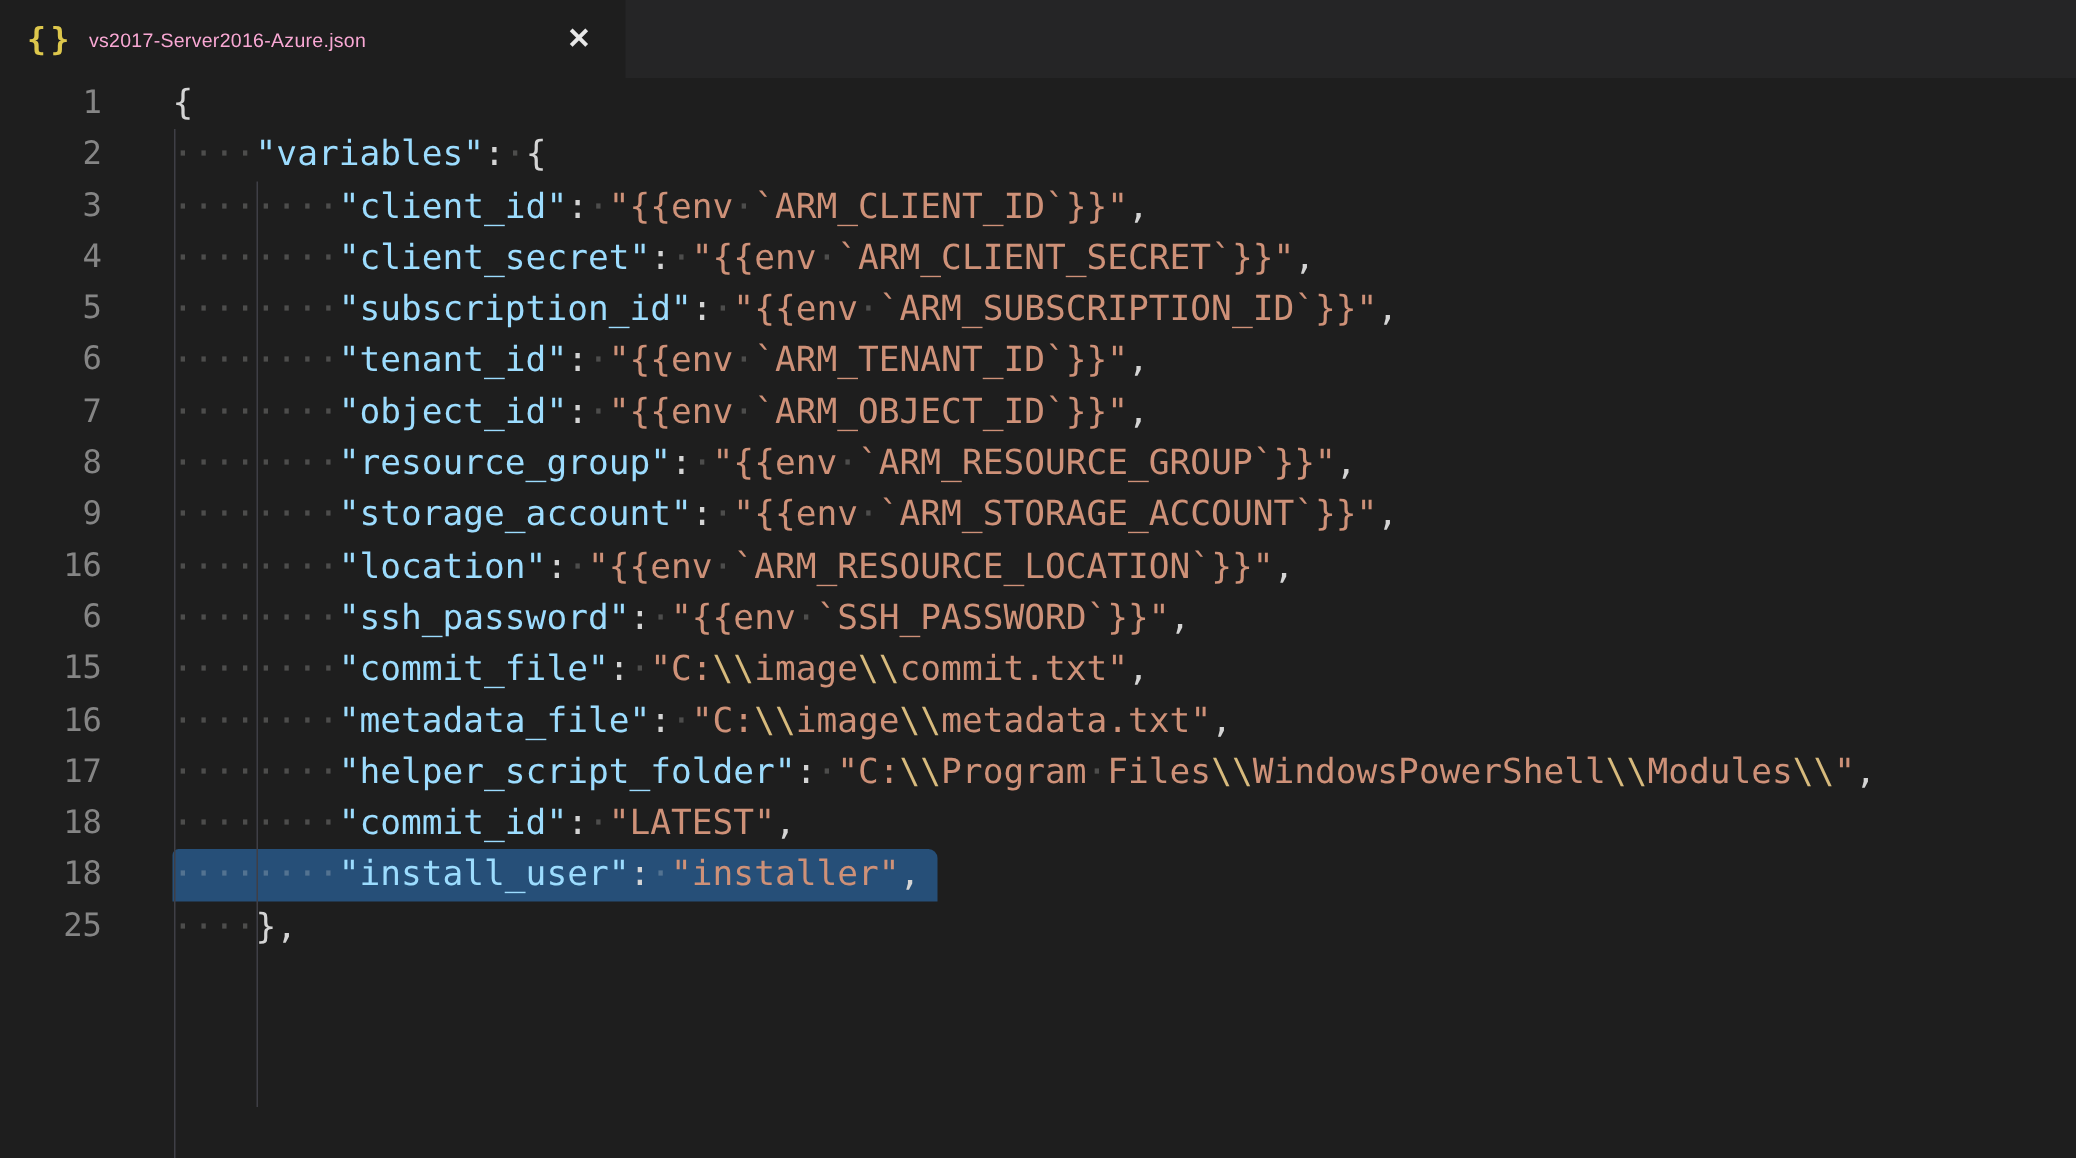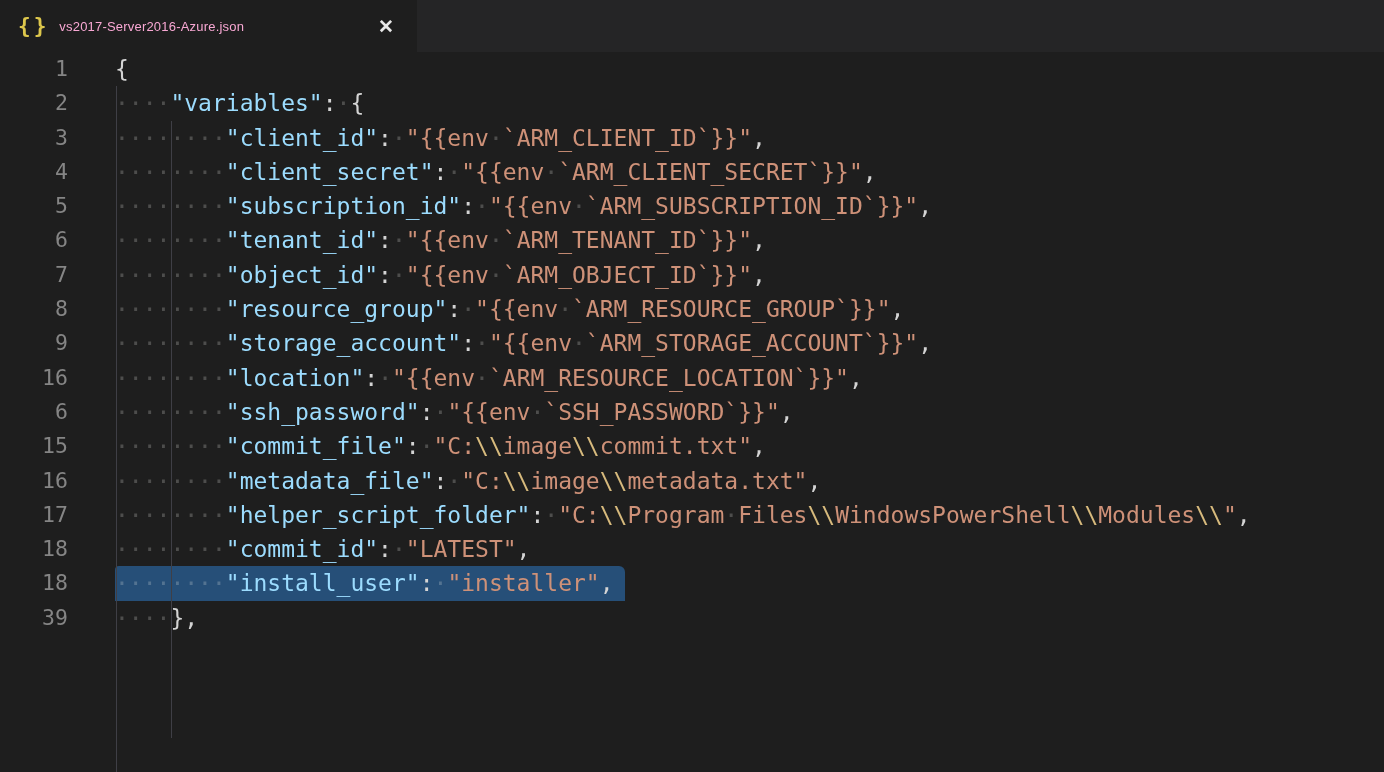--- a/index.html
+++ b/index.html
@@ -79,17 +79,17 @@
         <div class="line"><div class="ln">7</div><div class="lc"><span class="tok-dot">········</span><span class="tok-key">"object_id"</span><span class="tok-pun">:</span><span class="tok-dot">·</span><span class="tok-str">"{{env</span><span class="tok-dot">·</span><span class="tok-str">`ARM_OBJECT_ID`}}"</span><span class="tok-pun">,</span></div></div>
         <div class="line"><div class="ln">8</div><div class="lc"><span class="tok-dot">········</span><span class="tok-key">"resource_group"</span><span class="tok-pun">:</span><span class="tok-dot">·</span><span class="tok-str">"{{env</span><span class="tok-dot">·</span><span class="tok-str">`ARM_RESOURCE_GROUP`}}"</span><span class="tok-pun">,</span></div></div>
         <div class="line"><div class="ln">9</div><div class="lc"><span class="tok-dot">········</span><span class="tok-key">"storage_account"</span><span class="tok-pun">:</span><span class="tok-dot">·</span><span class="tok-str">"{{env</span><span class="tok-dot">·</span><span class="tok-str">`ARM_STORAGE_ACCOUNT`}}"</span><span class="tok-pun">,</span></div></div>
         <div class="line"><div class="ln">16</div><div class="lc"><span class="tok-dot">········</span><span class="tok-key">"location"</span><span class="tok-pun">:</span><span class="tok-dot">·</span><span class="tok-str">"{{env</span><span class="tok-dot">·</span><span class="tok-str">`ARM_RESOURCE_LOCATION`}}"</span><span class="tok-pun">,</span></div></div>
         <div class="line"><div class="ln">6</div><div class="lc"><span class="tok-dot">········</span><span class="tok-key">"ssh_password"</span><span class="tok-pun">:</span><span class="tok-dot">·</span><span class="tok-str">"{{env</span><span class="tok-dot">·</span><span class="tok-str">`SSH_PASSWORD`}}"</span><span class="tok-pun">,</span></div></div>
         <div class="line"><div class="ln">15</div><div class="lc"><span class="tok-dot">········</span><span class="tok-key">"commit_file"</span><span class="tok-pun">:</span><span class="tok-dot">·</span><span class="tok-str">"C:</span><span class="tok-esc">\\</span><span class="tok-str">image</span><span class="tok-esc">\\</span><span class="tok-str">commit.txt"</span><span class="tok-pun">,</span></div></div>
         <div class="line"><div class="ln">16</div><div class="lc"><span class="tok-dot">········</span><span class="tok-key">"metadata_file"</span><span class="tok-pun">:</span><span class="tok-dot">·</span><span class="tok-str">"C:</span><span class="tok-esc">\\</span><span class="tok-str">image</span><span class="tok-esc">\\</span><span class="tok-str">metadata.txt"</span><span class="tok-pun">,</span></div></div>
         <div class="line"><div class="ln">17</div><div class="lc"><span class="tok-dot">········</span><span class="tok-key">"helper_script_folder"</span><span class="tok-pun">:</span><span class="tok-dot">·</span><span class="tok-str">"C:</span><span class="tok-esc">\\</span><span class="tok-str">Program</span><span class="tok-dot">·</span><span class="tok-str">Files</span><span class="tok-esc">\\</span><span class="tok-str">WindowsPowerShell</span><span class="tok-esc">\\</span><span class="tok-str">Modules</span><span class="tok-esc">\\</span><span class="tok-str">"</span><span class="tok-pun">,</span></div></div>
         <div class="line"><div class="ln">18</div><div class="lc"><span class="tok-dot">········</span><span class="tok-key">"commit_id"</span><span class="tok-pun">:</span><span class="tok-dot">·</span><span class="tok-str">"LATEST"</span><span class="tok-pun">,</span></div></div>
         <div class="line"><div class="ln">18</div><div class="lc sel-top"><span class="tok-dot">········</span><span class="tok-key">"install_user"</span><span class="tok-pun">:</span><span class="tok-dot">·</span><span class="tok-str">"installer"</span><span class="tok-pun">,</span></div></div>
-        <div class="line"><div class="ln">39</div><div class="lc"><span class="tok-dot">····</span><span class="tok-pun">},</span></div></div>
+        <div class="line"><div class="ln">25</div><div class="lc"><span class="tok-dot">····</span><span class="tok-pun">},</span></div></div>
       </div>
   </div>
 
 </div>
 
 </body></html>

